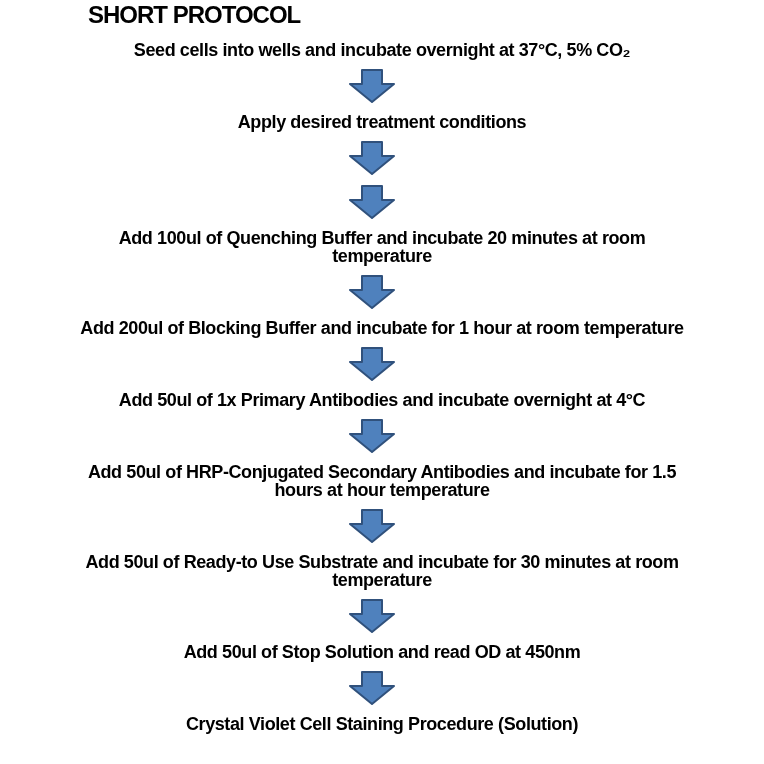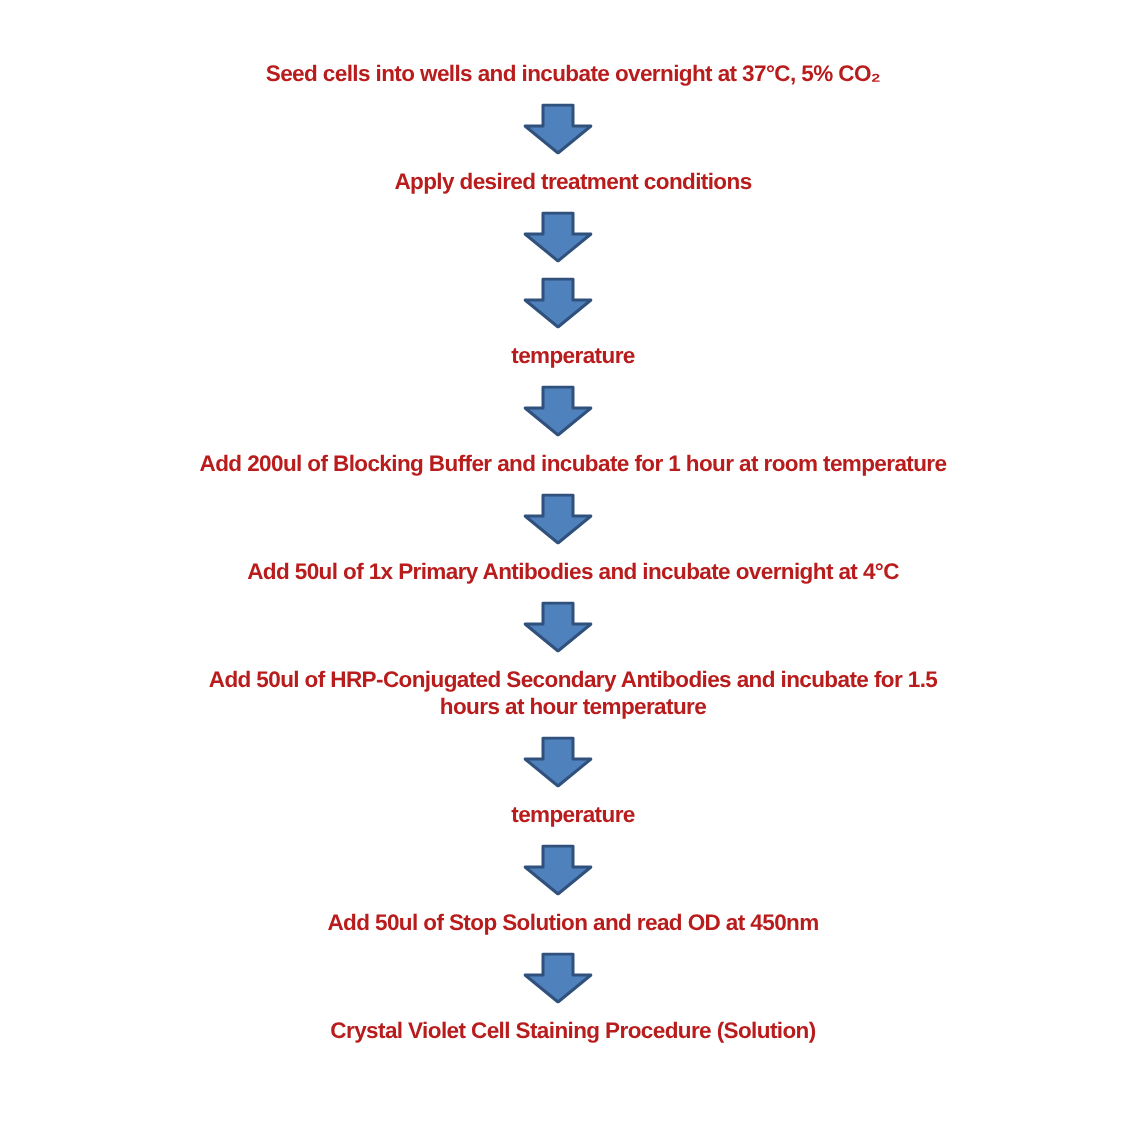--- a/index.html
+++ b/index.html
@@ -23,60 +23,62 @@
     position: absolute;
     left: 0; top: 41px;
     width: 764px;
     display: flex;
     flex-direction: column;
     align-items: center;
     gap: 10px;
   }
   .step {
     text-align: center;
-    font-size: 15px;
+    font-size: 18px;
     font-weight: bold;
     letter-spacing: -0.4px;
     line-height: 18px;
-    color: #b91c1c;
+    color: #000000;
   }
   .step .line { white-space: nowrap; }
   .arrow {
     display: block;
     transform: translateX(-10px);
     flex: 0 0 auto;
   }
   .arrow path {
     fill: var(--arrow-fill, #4f81bd);
     stroke: var(--arrow-stroke, #30517c);
     stroke-width: 2;
     stroke-linejoin: round;
   }
 </style>
 </head>
 <body>
 
 <div class="page">
+  <div class="title">SHORT PROTOCOL</div>
   <div class="flow" id="flow">
       <div class="step">
         <div class="line">Seed cells into wells and incubate overnight at 37°C, 5% CO₂</div>
       </div>
       <svg class="arrow" width="46" height="34" viewBox="0 0 46 34" aria-hidden="true">
     <path d="M13 1 H33 V15 H45 L23 33 L1 15 H13 Z"></path>
   </svg>
       <div class="step">
         <div class="line">Apply desired treatment conditions</div>
       </div>
       <svg class="arrow" width="46" height="34" viewBox="0 0 46 34" aria-hidden="true">
     <path d="M13 1 H33 V15 H45 L23 33 L1 15 H13 Z"></path>
   </svg>
       <svg class="arrow" width="46" height="34" viewBox="0 0 46 34" aria-hidden="true">
     <path d="M13 1 H33 V15 H45 L23 33 L1 15 H13 Z"></path>
   </svg>
       <div class="step">
+        <div class="line">Add 100ul of Quenching Buffer and incubate 20 minutes at room</div>
         <div class="line">temperature</div>
       </div>
       <svg class="arrow" width="46" height="34" viewBox="0 0 46 34" aria-hidden="true">
     <path d="M13 1 H33 V15 H45 L23 33 L1 15 H13 Z"></path>
   </svg>
       <div class="step">
         <div class="line">Add 200ul of Blocking Buffer and incubate for 1 hour at room temperature</div>
       </div>
       <svg class="arrow" width="46" height="34" viewBox="0 0 46 34" aria-hidden="true">
     <path d="M13 1 H33 V15 H45 L23 33 L1 15 H13 Z"></path>
@@ -88,20 +90,21 @@
     <path d="M13 1 H33 V15 H45 L23 33 L1 15 H13 Z"></path>
   </svg>
       <div class="step">
         <div class="line">Add 50ul of HRP-Conjugated Secondary Antibodies and incubate for 1.5</div>
         <div class="line">hours at hour temperature</div>
       </div>
       <svg class="arrow" width="46" height="34" viewBox="0 0 46 34" aria-hidden="true">
     <path d="M13 1 H33 V15 H45 L23 33 L1 15 H13 Z"></path>
   </svg>
       <div class="step">
+        <div class="line">Add 50ul of Ready-to Use Substrate and incubate for 30 minutes at room</div>
         <div class="line">temperature</div>
       </div>
       <svg class="arrow" width="46" height="34" viewBox="0 0 46 34" aria-hidden="true">
     <path d="M13 1 H33 V15 H45 L23 33 L1 15 H13 Z"></path>
   </svg>
       <div class="step">
         <div class="line">Add 50ul of Stop Solution and read OD at 450nm</div>
       </div>
       <svg class="arrow" width="46" height="34" viewBox="0 0 46 34" aria-hidden="true">
     <path d="M13 1 H33 V15 H45 L23 33 L1 15 H13 Z"></path>

